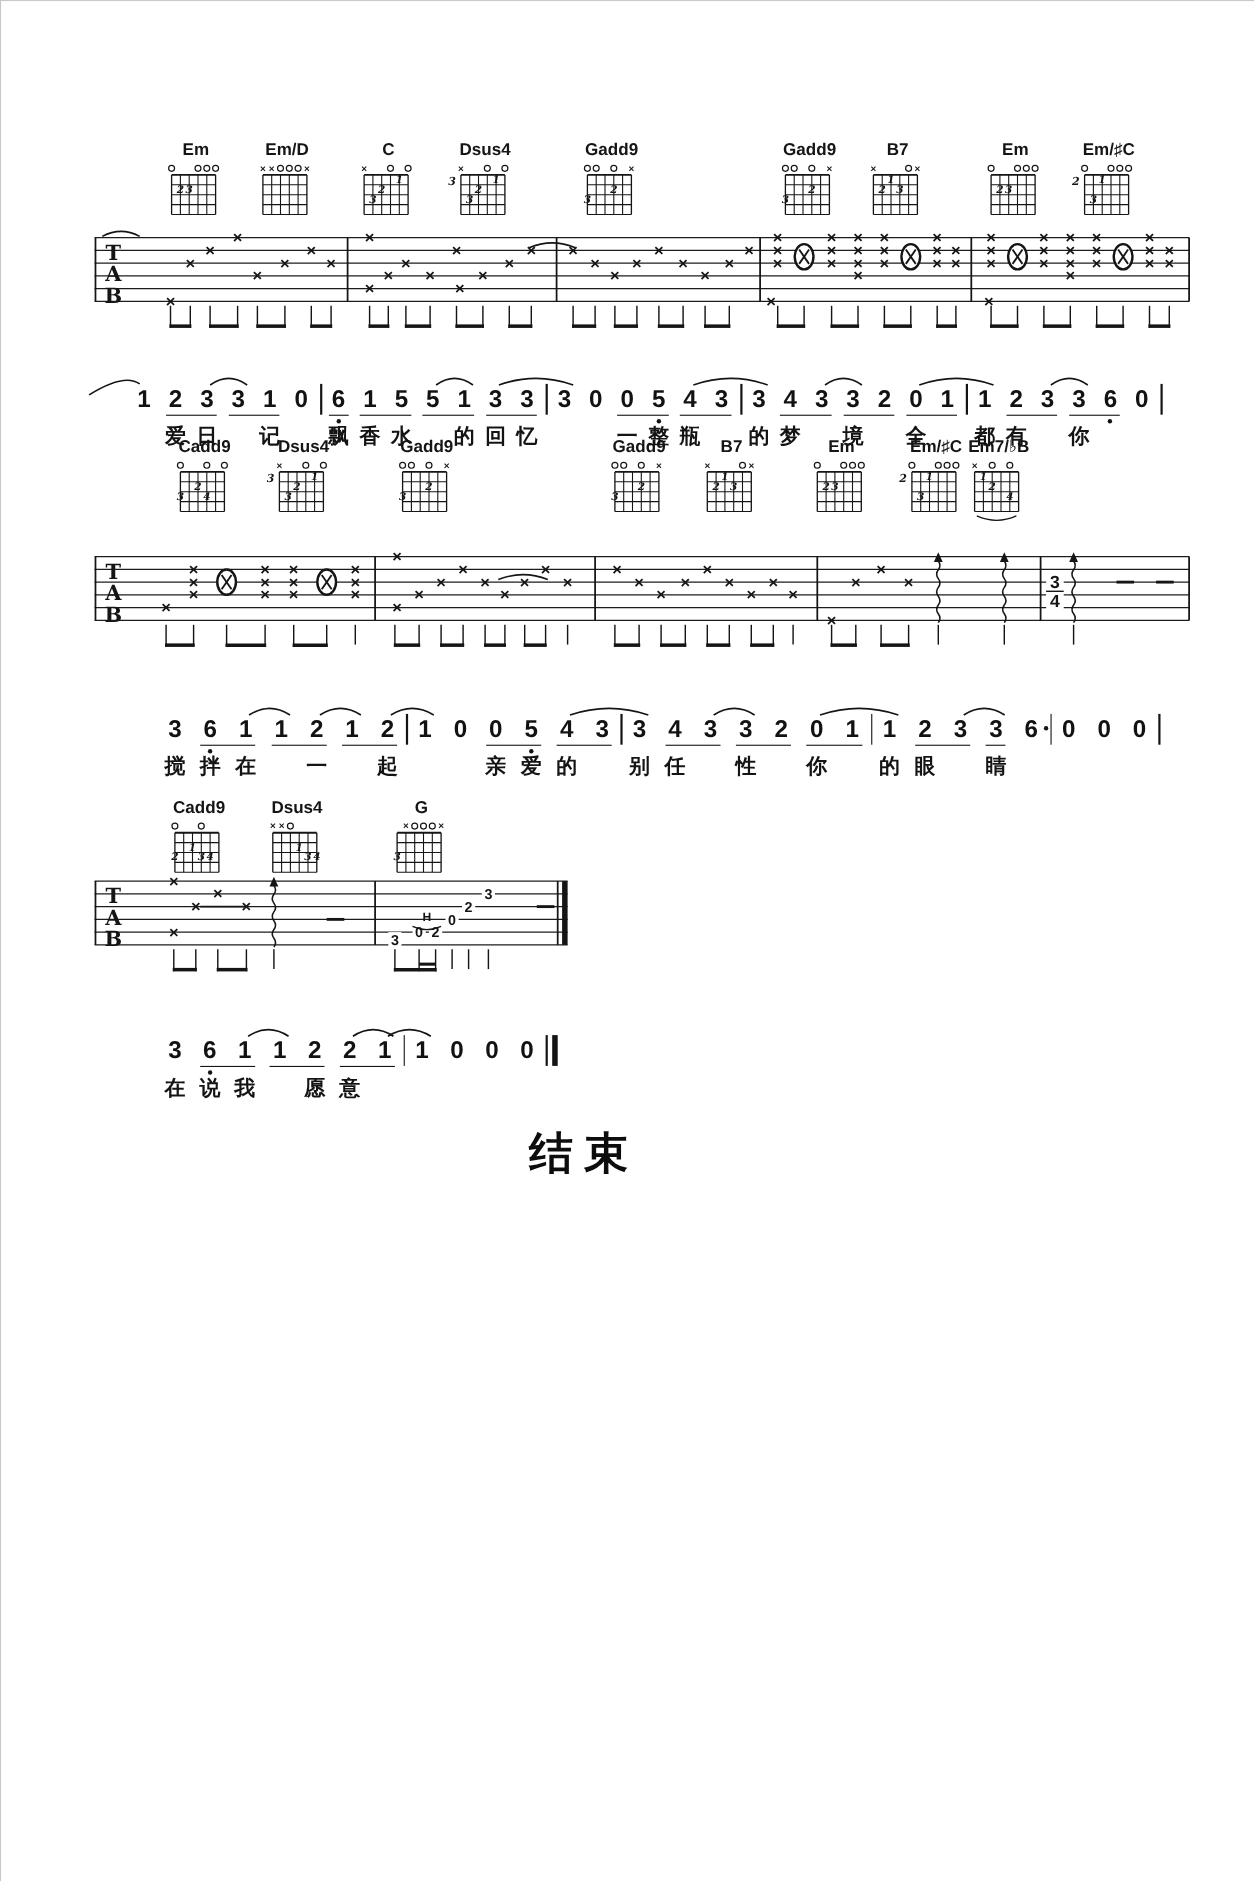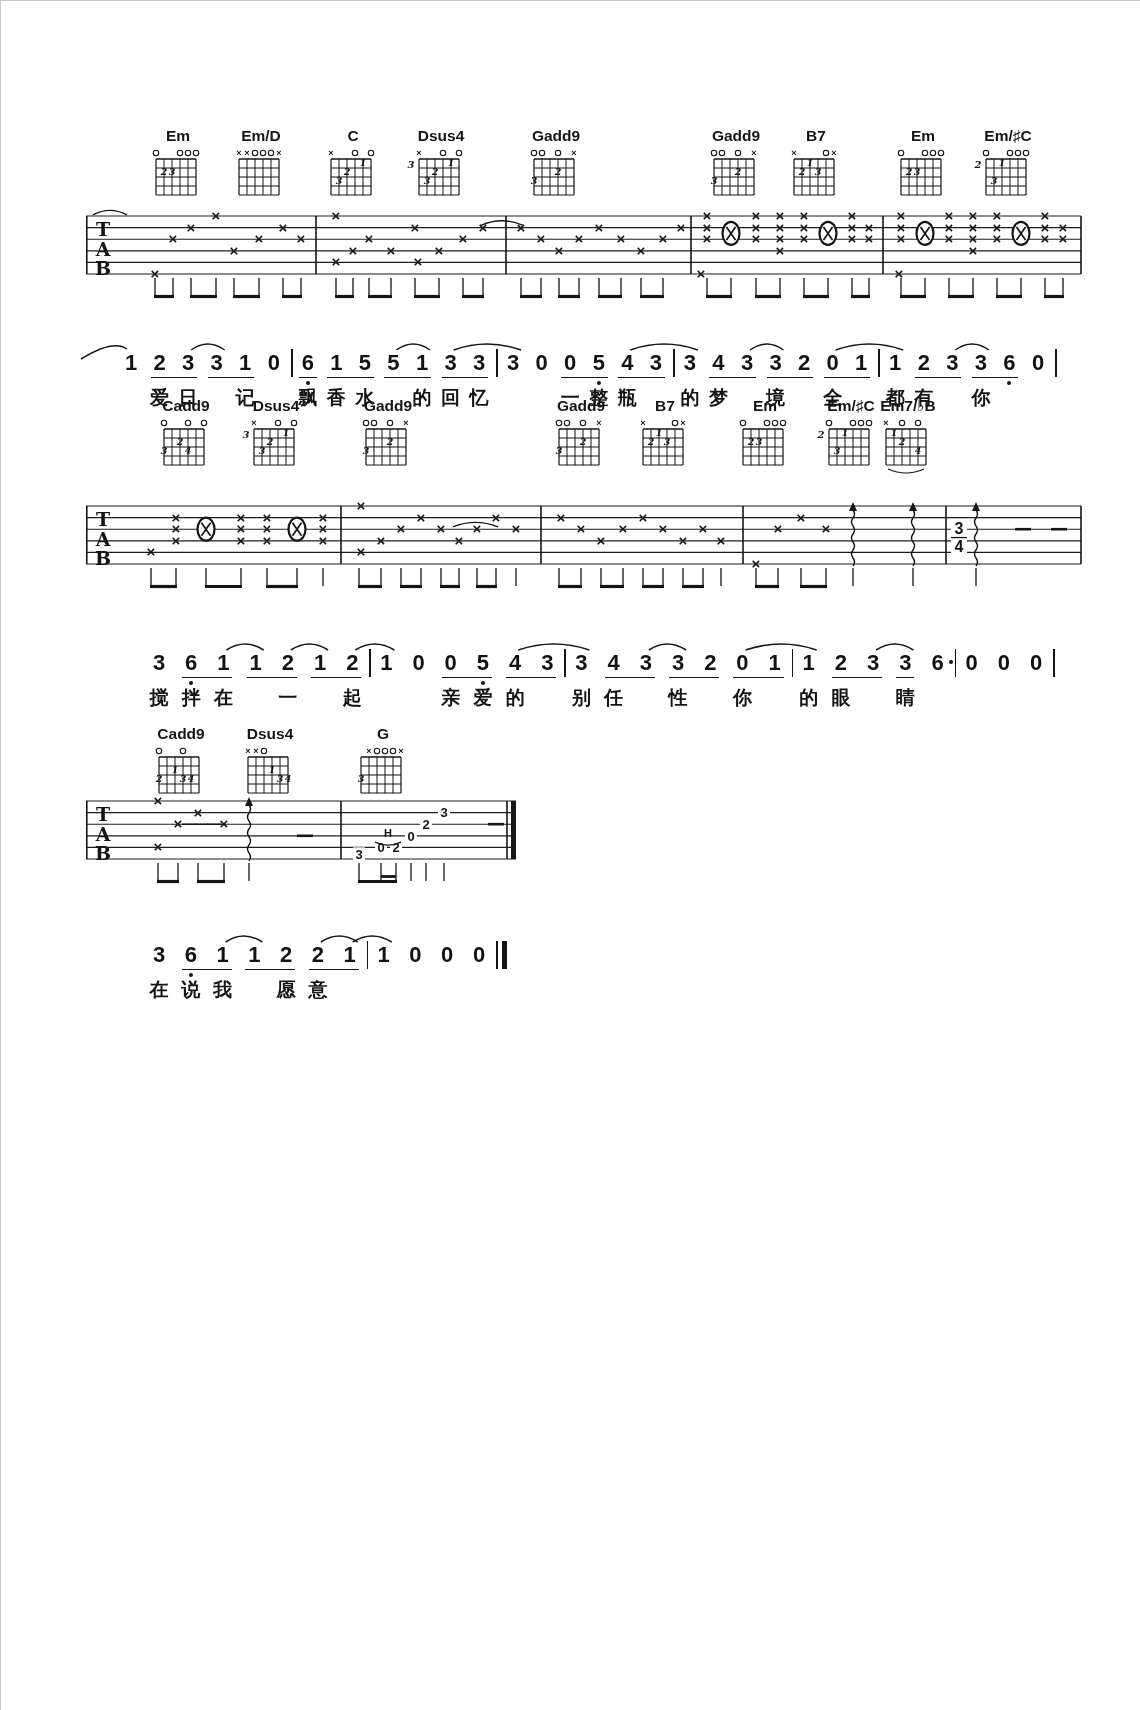--- a/index.html
+++ b/index.html
@@ -928,13 +928,14 @@
       <div class="ul" style="left: 244.333px; top: 967.5px; width: 49.7778px;"></div>
       <div class="ul" style="left: 307.889px; top: 967.5px; width: 49.7778px;"></div>
       <div class="nbar" style="left: 365.667px; top: 940px;"></div>
       <div class="num" style="left: 370.667px; top: 942px; width: 24px; height: 24px;">1</div>
       <div class="num" style="left: 402.444px; top: 942px; width: 24px; height: 24px;">0</div>
       <div class="num" style="left: 434.222px; top: 942px; width: 24px; height: 24px;">0</div>
       <div class="num" style="left: 466px; top: 942px; width: 24px; height: 24px;">0</div>
       <div class="nbar" style="left: 495px; top: 940px;"></div>
       <div class="nbar-thick" style="left: 501px; top: 940px;"></div>
     </div>
+  <div class="end-text">结束</div>
 </div>
 
 </body></html>

